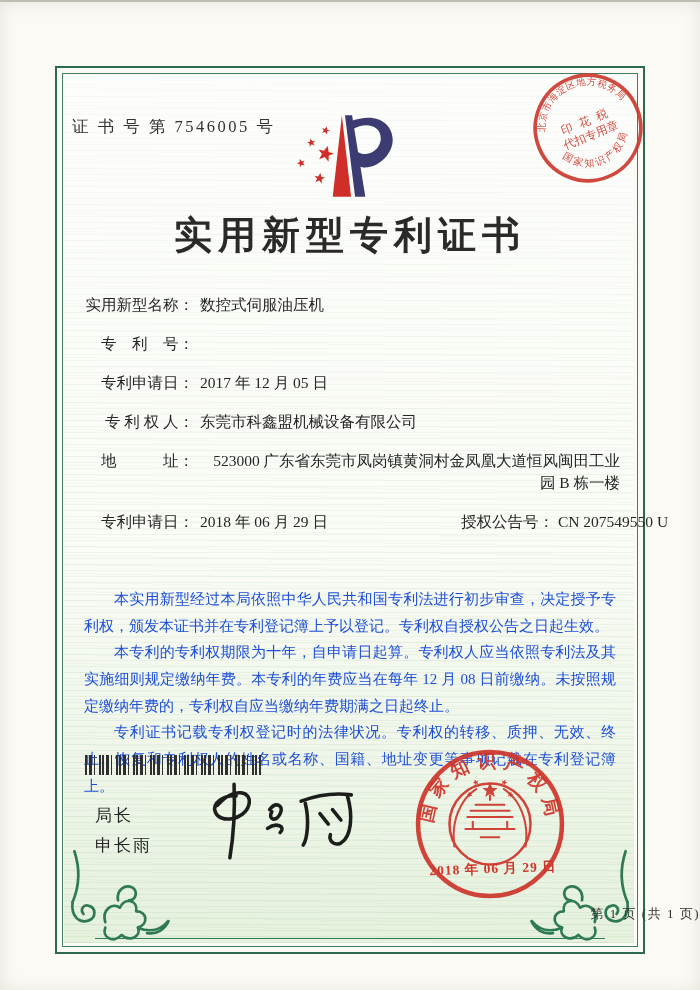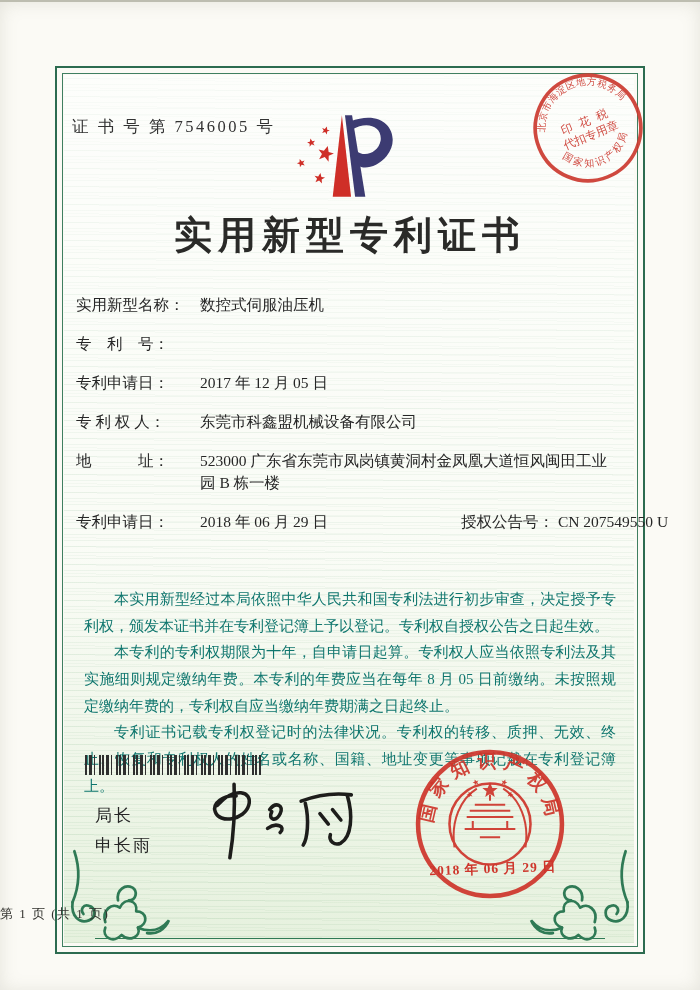--- a/index.html
+++ b/index.html
@@ -16,49 +16,49 @@
         background:
           linear-gradient(180deg, rgba(255,255,255,.75) 0%, rgba(255,255,255,.35) 55%, rgba(198,224,186,.35) 100%),
           repeating-linear-gradient(0deg, rgba(120,175,130,.16) 0 1px, transparent 1px 6px),
           repeating-linear-gradient(1deg, rgba(120,175,130,.10) 0 1px, transparent 1px 9px),
           #f7faf1;}
   .cert-no{position:absolute;left:72px;top:114px;font-size:16.5px;letter-spacing:2.5px;color:#333;}
   .logo{position:absolute;left:292px;top:106px;}
   .title{position:absolute;left:0;top:208px;width:700px;text-align:center;
         font-size:38px;font-weight:700;letter-spacing:6px;color:#2a2a28;}
   
-  .fields{position:absolute;left:76px;top:292px;width:548px;font-size:15.5px;font-weight:500;}
+  .fields{position:absolute;left:76px;top:292px;width:548px;font-size:15.5px;font-weight:500;text-align:right;}
   .frow{display:flex;margin-bottom:17px;line-height:22px;position:relative;}
   .flabel{flex:0 0 118px;white-space:nowrap;}
   .fvalue{margin-left:6px;max-width:420px;}
   .grant-right{position:absolute;left:385px;top:0;white-space:nowrap;}
   
   .paras{position:absolute;left:84px;top:584px;width:532px;font-size:15px;line-height:1.78;
-        text-align:justify;color:#0f766e;}
+        text-align:justify;color:#1d4ed8;}
   .paras p{margin:0;text-indent:2em;}
   
   .barcode{position:absolute;left:85px;top:753px;width:176px;height:20px;
         background:repeating-linear-gradient(90deg,#2f2f2f 0 2px,transparent 2px 4px,
           #2f2f2f 4px 7px,transparent 7px 9px,#2f2f2f 9px 10px,transparent 10px 14px,
           #2f2f2f 14px 16px,transparent 16px 17px);}
   
   .signer{position:absolute;left:95px;top:799px;font-size:17px;line-height:30px;letter-spacing:2px;}
   .signature{position:absolute;left:188px;top:776px;}
   
   .seal{position:absolute;left:414px;top:746px;width:152px;height:152px;}
   .seal-date{position:absolute;left:408px;top:858px;width:170px;text-align:center;
         color:#ce352b;font-size:13.5px;letter-spacing:1px;transform:rotate(-2deg);font-weight:600;}
   
   .tax-stamp{position:absolute;left:530px;top:68px;width:116px;height:116px;opacity:.92;}
   
   .foot-rule{position:absolute;left:95px;top:936px;width:510px;height:1px;background:#2f7a55;}
   .orn{position:absolute;width:110px;height:100px;}
   .orn.left{left:63px;top:842px;}
   .orn.right{right:63px;top:842px;transform:scaleX(-1);}
-  .footer{position:absolute;left:0;top:903px;width:700px;text-align:left;
+  .footer{position:absolute;left:0;top:903px;width:700px;text-align:right;
         font-size:13px;letter-spacing:1.5px;color:#33332f;}
   svg text{font-family:"Liberation Serif","DejaVu Serif",serif;}
 </style>
 </head>
 <body>
 
 <div id="page">
 
   <div class="inner-bg"></div>
   <div class="frame-outer"></div>
@@ -109,21 +109,21 @@
       <span class="fvalue">2018 年 06 月 29 日</span>
       <span class="grant-right">
         <span>授权公告号：</span>
         <span>CN 207549550 U</span>
       </span>
     </div>
   </div>
 
   <div class="paras">
     <p>本实用新型经过本局依照中华人民共和国专利法进行初步审查，决定授予专利权，颁发本证书并在专利登记簿上予以登记。专利权自授权公告之日起生效。</p>
-    <p>本专利的专利权期限为十年，自申请日起算。专利权人应当依照专利法及其实施细则规定缴纳年费。本专利的年费应当在每年 8 月 05 日前缴纳。未按照规定缴纳年费的，专利权自应当缴纳年费期满之日起终止。</p>
+    <p>本专利的专利权期限为十年，自申请日起算。专利权人应当依照专利法及其实施细则规定缴纳年费。本专利的年费应当在每年 12 月 08 日前缴纳。未按照规定缴纳年费的，专利权自应当缴纳年费期满之日起终止。</p>
     <p>专利证书记载专利权登记时的法律状况。专利权的转移、质押、无效、终止、恢复和专利权人的姓名或名称、国籍、地址变更等事项记载在专利登记簿上。</p>
   </div>
 
   <div class="barcode"></div>
 
   <div class="signer">
     <div>局长</div>
     <div>申长雨</div>
   </div>
 

